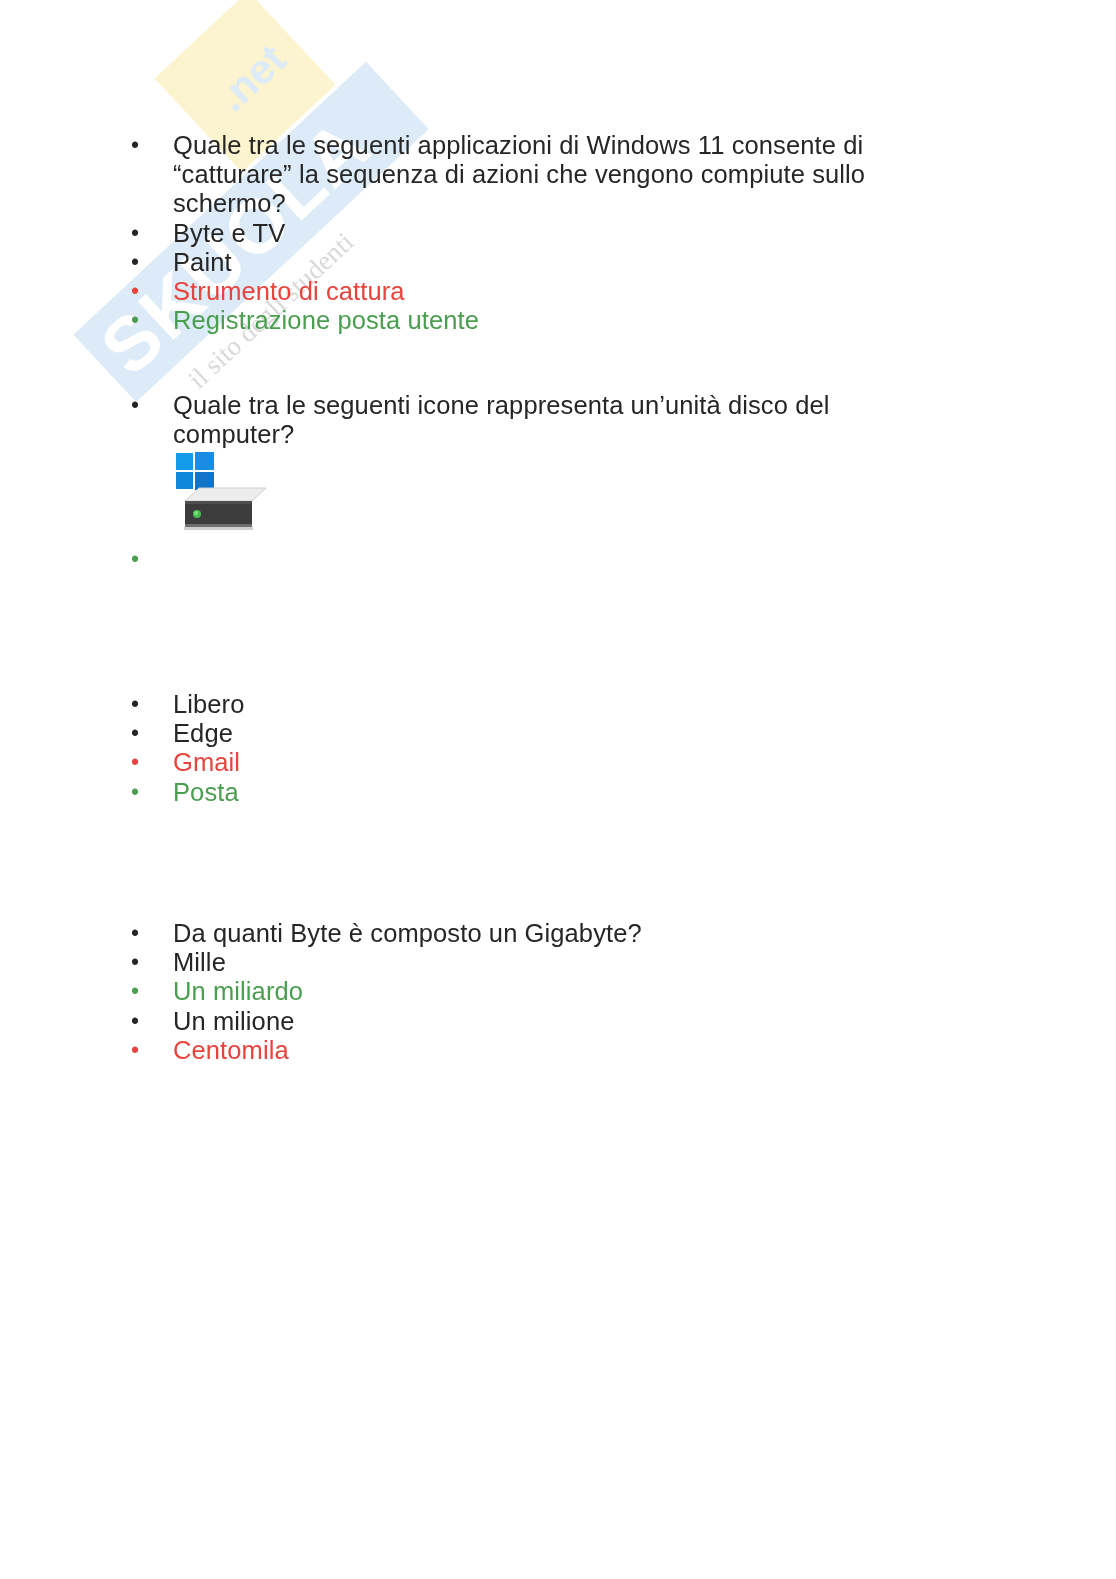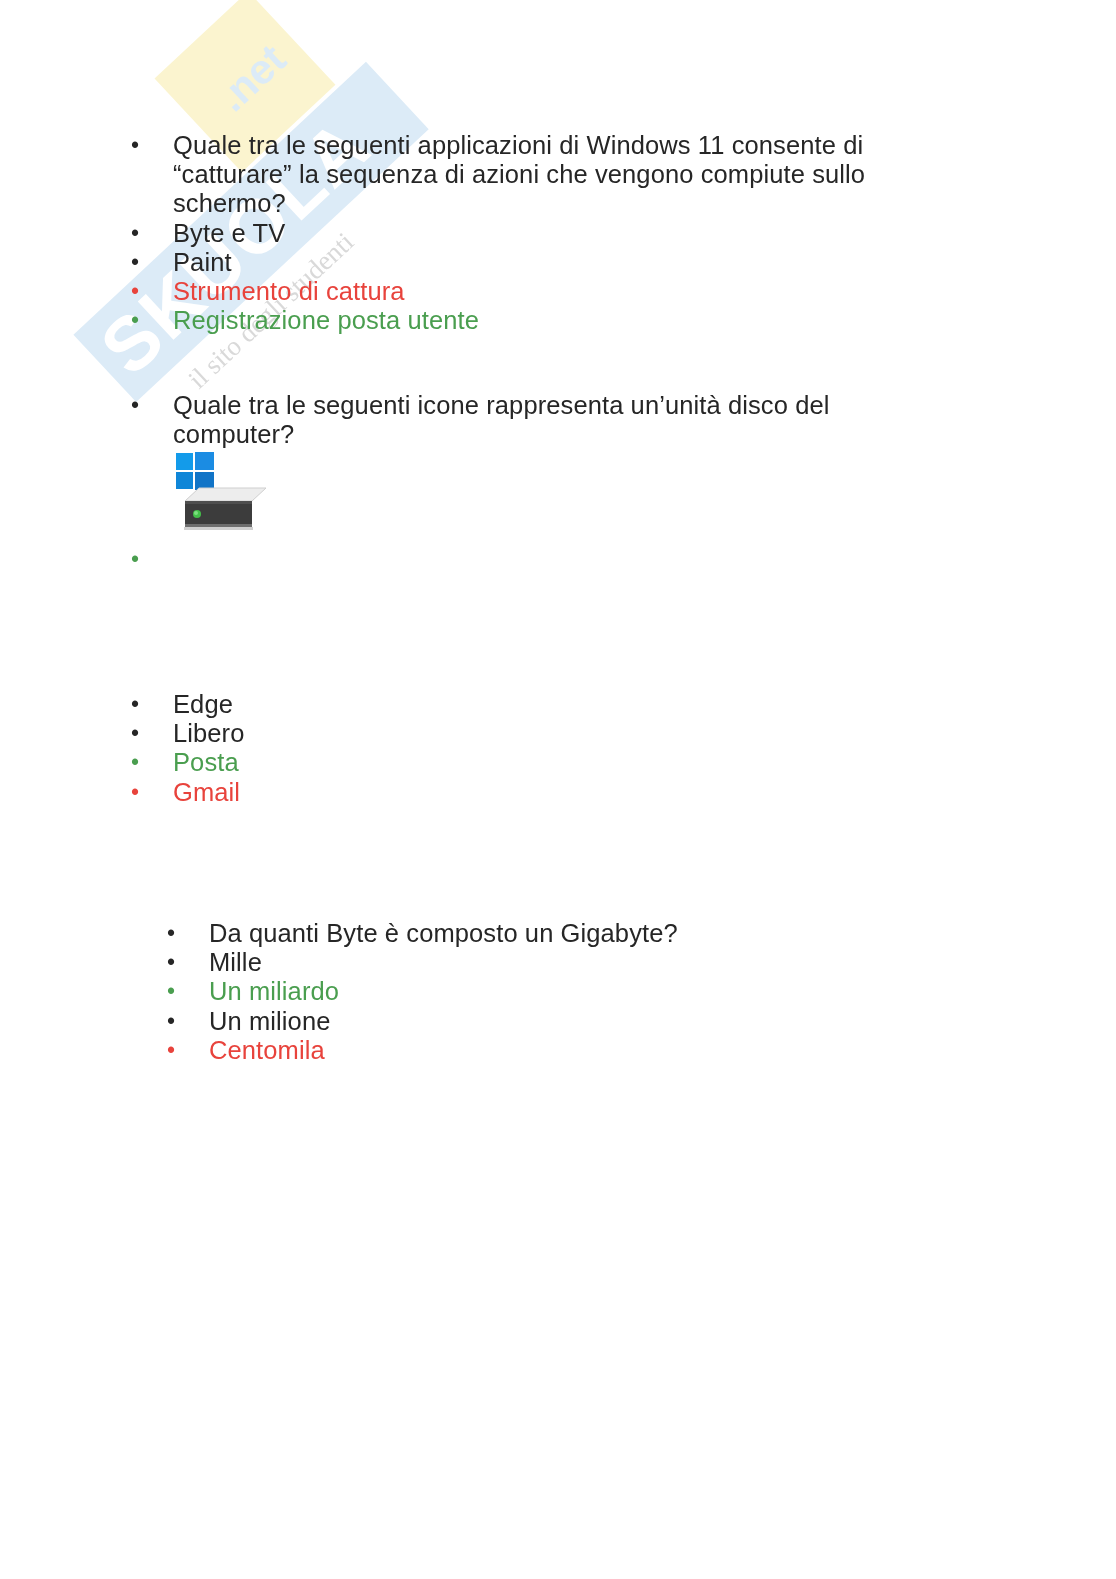--- a/index.html
+++ b/index.html
@@ -218,35 +218,35 @@
       <ul class="bullets">
         <li class="bullet-item bullet-green">
           <span></span>
         </li>
       </ul>
     </div>
 
     <div class="q-block" style="top:690px;">
       <ul class="bullets">
         <li class="bullet-item">
+          <span>Libero</span>
+        </li>
+        <li class="bullet-item">
           <span>Edge</span>
         </li>
-        <li class="bullet-item">
-          <span>Libero</span>
+        <li class="bullet-item answer-wrong">
+          <span>Gmail</span>
         </li>
         <li class="bullet-item answer-right">
           <span>Posta</span>
         </li>
-        <li class="bullet-item answer-wrong">
-          <span>Gmail</span>
-        </li>
-      </ul>
-    </div>
-
-    <div class="q-block" style="top:919px;padding-left:36px;">
+      </ul>
+    </div>
+
+    <div class="q-block" style="top:919px;">
       <ul class="bullets">
         <li class="bullet-item">
           <span class="stem">Da quanti Byte è composto un Gigabyte?</span>
         </li>
         <li class="bullet-item">
           <span>Mille</span>
         </li>
         <li class="bullet-item answer-right">
           <span>Un miliardo</span>
         </li>

